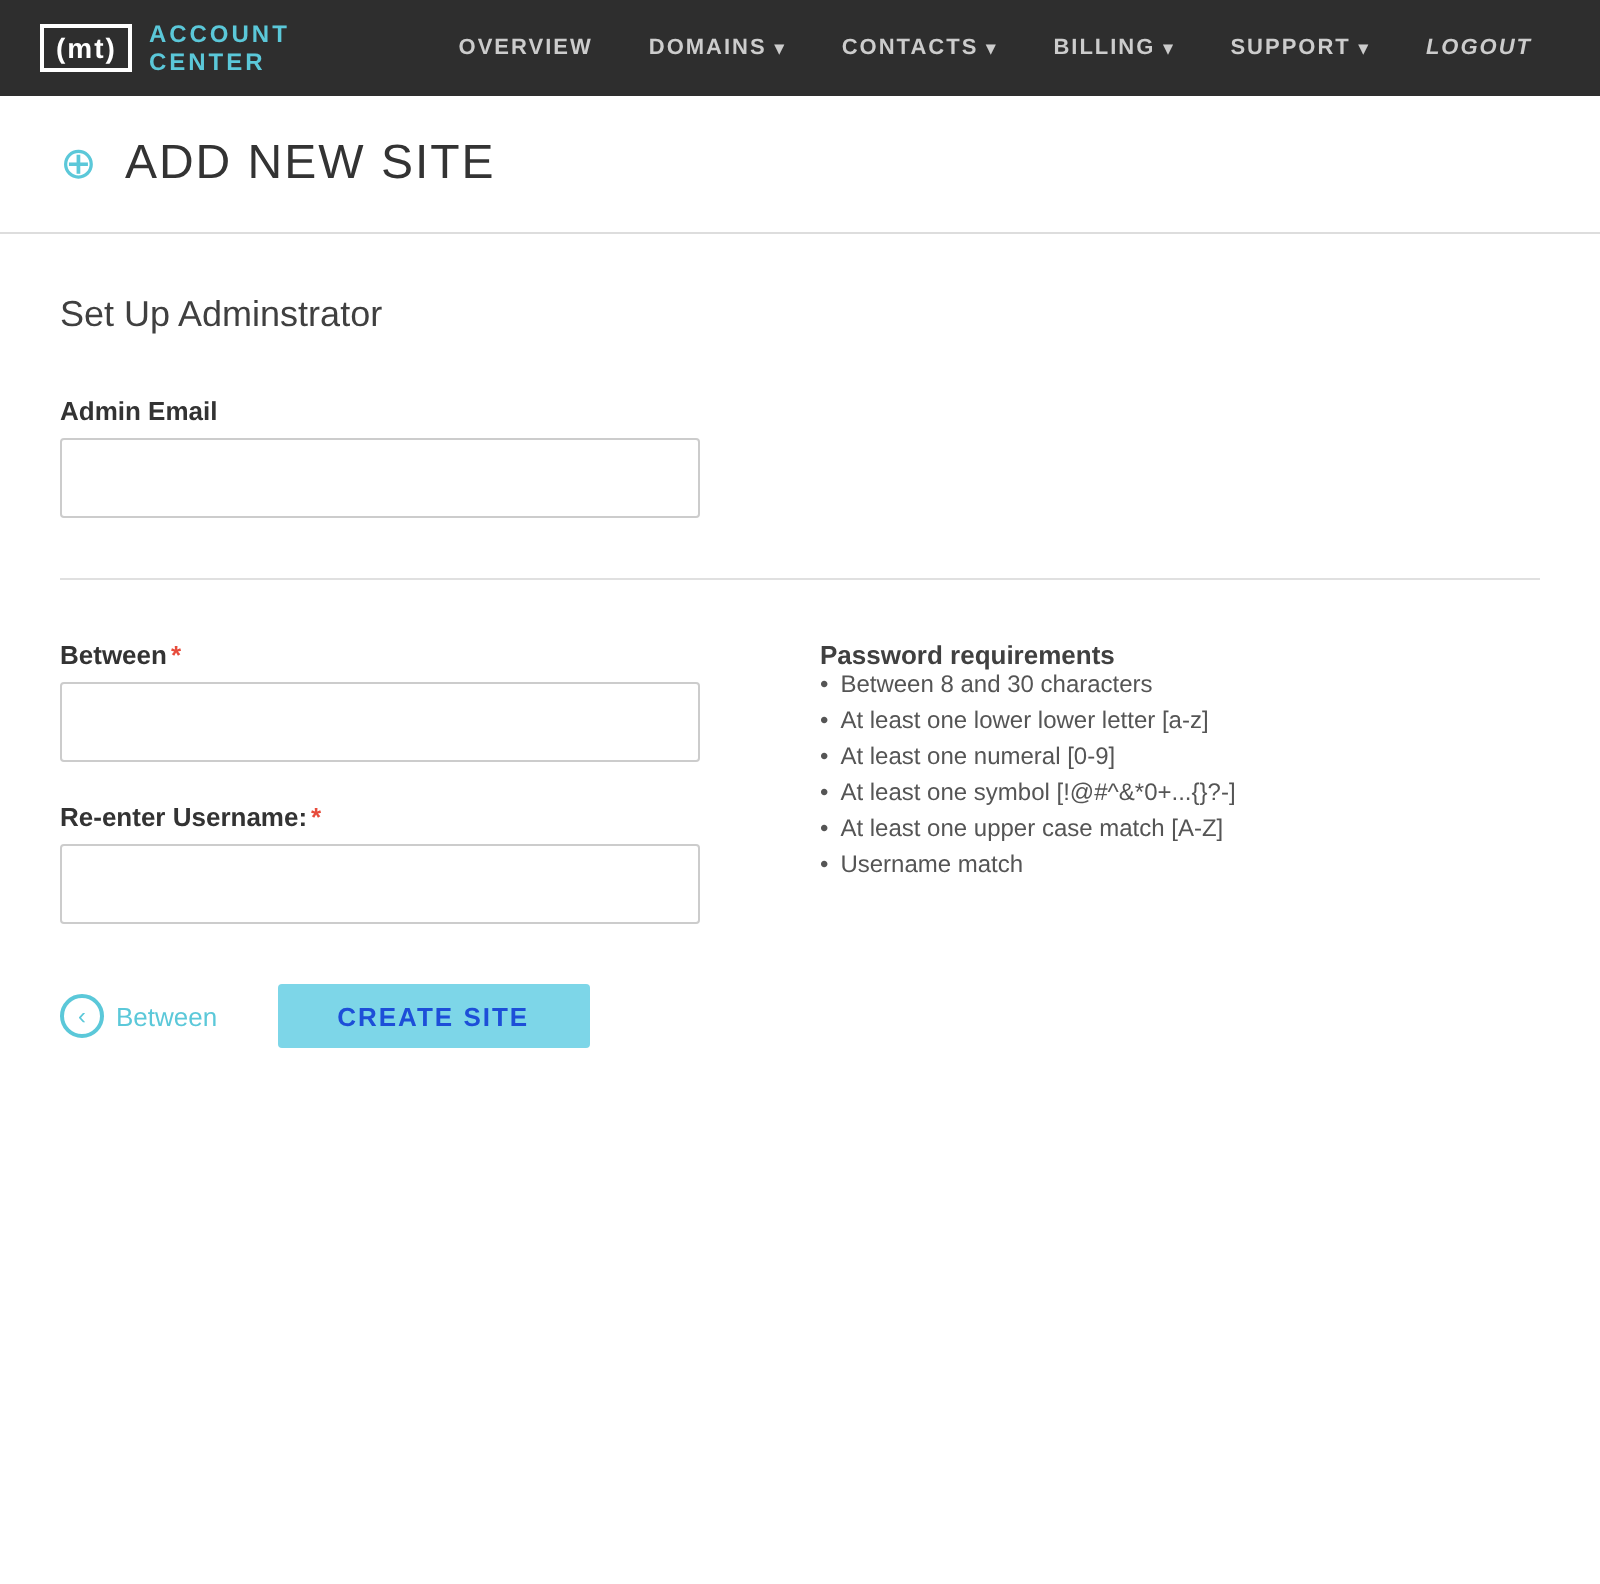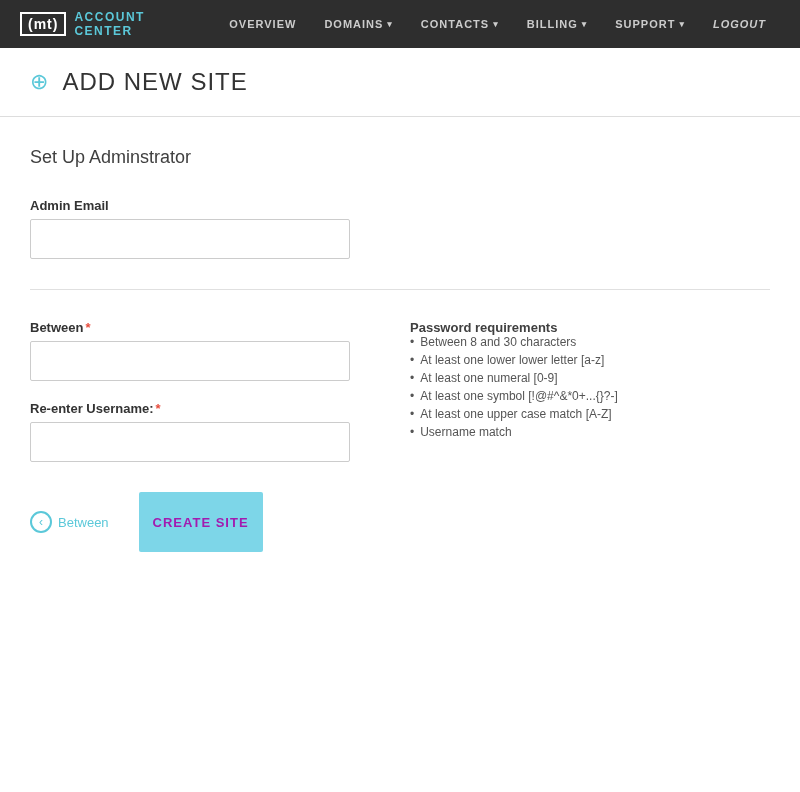--- a/index.html
+++ b/index.html
@@ -234,24 +234,24 @@
       display: flex;
       align-items: center;
       justify-content: center;
       color: #5bc8d9;
       font-size: 12px;
       flex-shrink: 0;
     }
 
     .create-site-btn {
       background: #7dd6e8;
-      color: #a21caf;
+      color: #1d4ed8;
       border: none;
-      padding: 0 14px;
-      height: 60px;
+      padding: 0 30px;
+      height: 32px;
       font-size: 13px;
       font-weight: 700;
       letter-spacing: 1px;
       text-transform: uppercase;
       cursor: pointer;
       border-radius: 2px;
     }
   </style>
 </head>
 <body>

